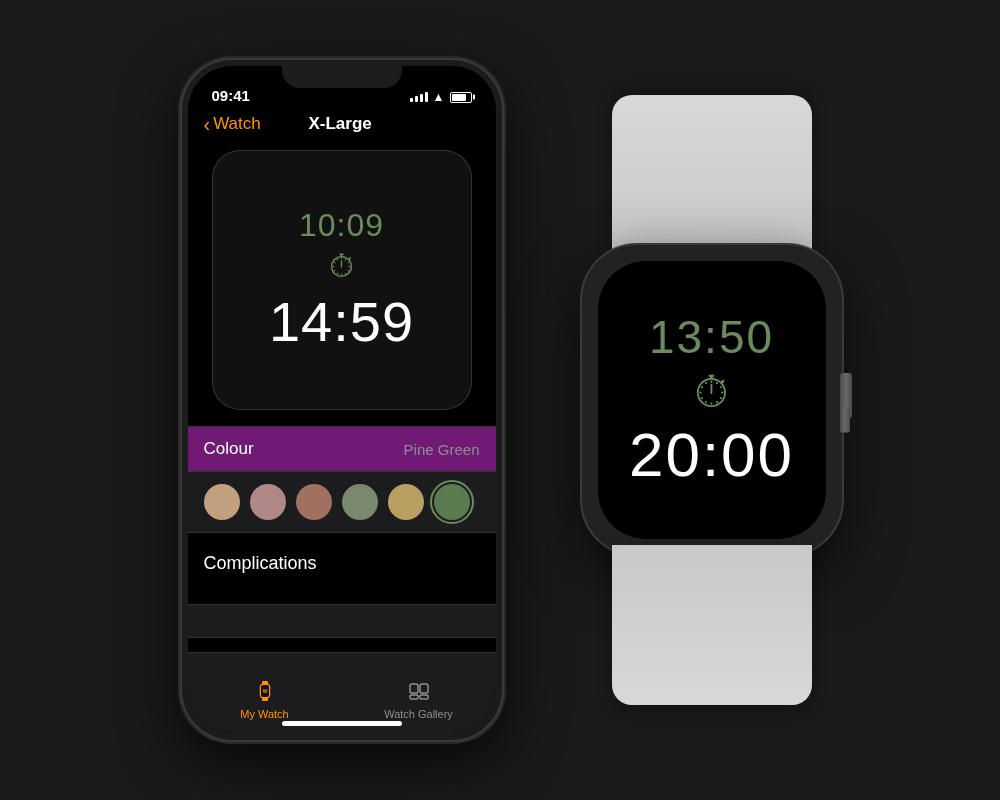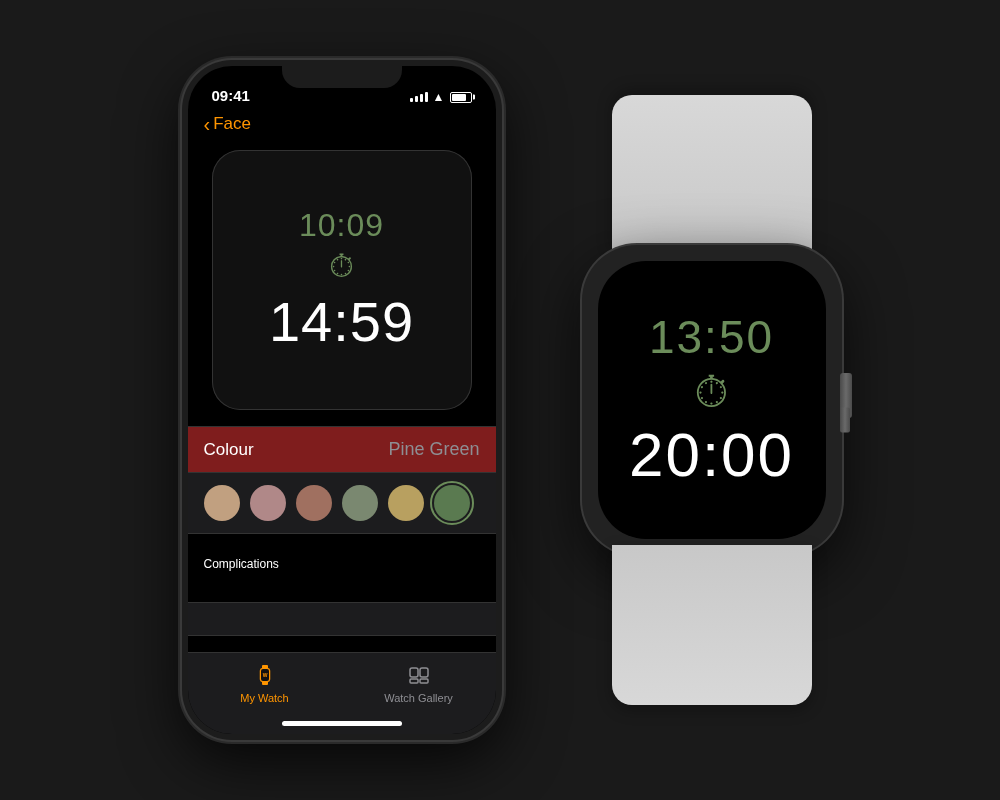--- a/index.html
+++ b/index.html
@@ -204,38 +204,38 @@
 
     
     .settings-list {
       flex: 1;
       overflow-y: auto;
     }
 
     .settings-list::-webkit-scrollbar { display: none; }
 
     .section-row {
-      background: #7f1d1d;
+      background: #701a75;
       border-top: 0.5px solid #333;
       border-bottom: 0.5px solid #333;
       padding: 12px 16px;
       display: flex;
       align-items: center;
       justify-content: space-between;
     }
 
     .section-label {
       color: #fff;
       font-size: 17px;
       font-weight: 400;
     }
 
     .section-value {
       color: #8e8e93;
-      font-size: 18px;
+      font-size: 15px;
     }
 
     
     .colors-row {
       background: #1c1c1e;
       border-bottom: 0.5px solid #333;
       padding: 12px 16px;
       display: flex;
       align-items: center;
       gap: 10px;
@@ -255,21 +255,21 @@
     }
 
     
     .section-header-row {
       background: #000;
       padding: 20px 16px 6px;
     }
 
     .section-header-text {
       color: #fff;
-      font-size: 12px;
+      font-size: 18px;
       font-weight: 400;
     }
 
     
     .action-row {
       background: #1c1c1e;
       border-top: 0.5px solid #333;
       border-bottom: 0.5px solid #333;
       padding: 16px 16px;
       display: flex;
@@ -279,21 +279,21 @@
       margin-top: 16px;
     }
 
     
     .tab-bar {
       height: 82px;
       background: #1c1c1e;
       border-top: 0.5px solid #333;
       display: flex;
       align-items: flex-start;
-      padding-top: 8px;
+      padding-top: 24px;
       flex-shrink: 0;
     }
 
     .tab-item {
       flex: 1;
       display: flex;
       flex-direction: column;
       align-items: center;
       gap: 3px;
       cursor: pointer;
@@ -458,22 +458,23 @@
           <span class="wifi-icon">▲</span>
           <div class="battery-icon">
             <div class="battery-fill"></div>
           </div>
         </div>
       </div>
 
       <div class="nav-bar">
         <div class="back-btn">
           <span class="back-chevron">‹</span>
-          <span>Face</span>
-        </div>
+          <span>Watch</span>
+        </div>
+        <span class="nav-title">X-Large</span>
       </div>
 
       <div class="watch-preview-container">
         <div class="watch-preview">
           <span class="preview-time-small">10:09</span>
           <div class="preview-timer-icon">⏱</div>
           <span class="preview-time-large">14:59</span>
         </div>
       </div>
 

